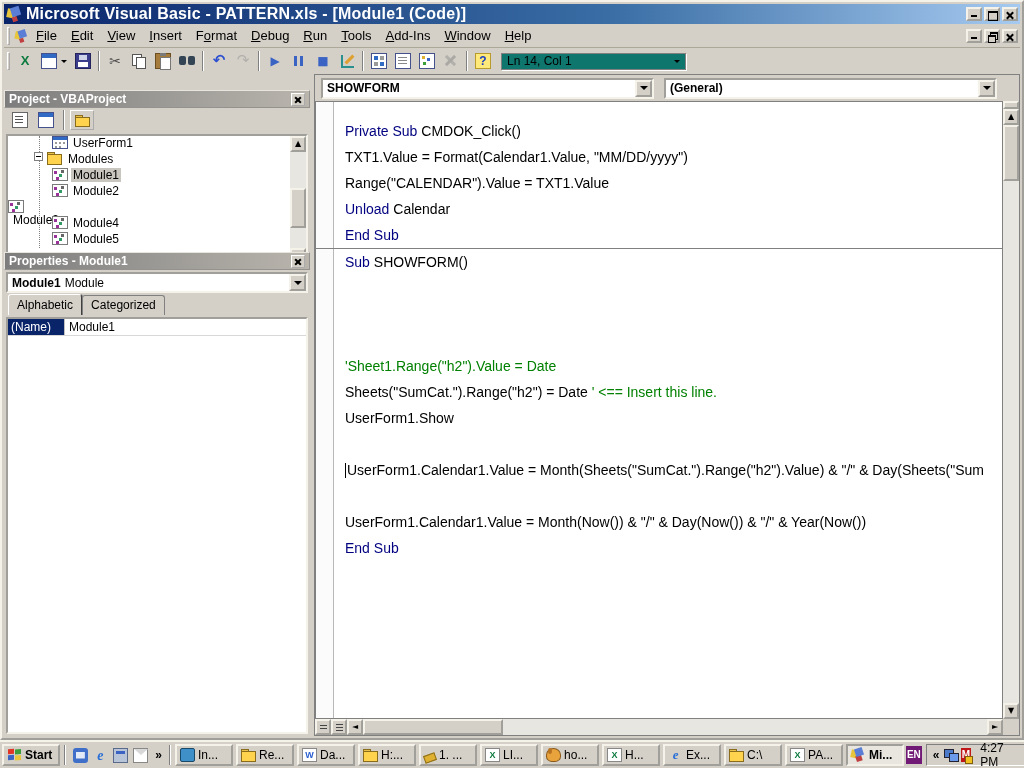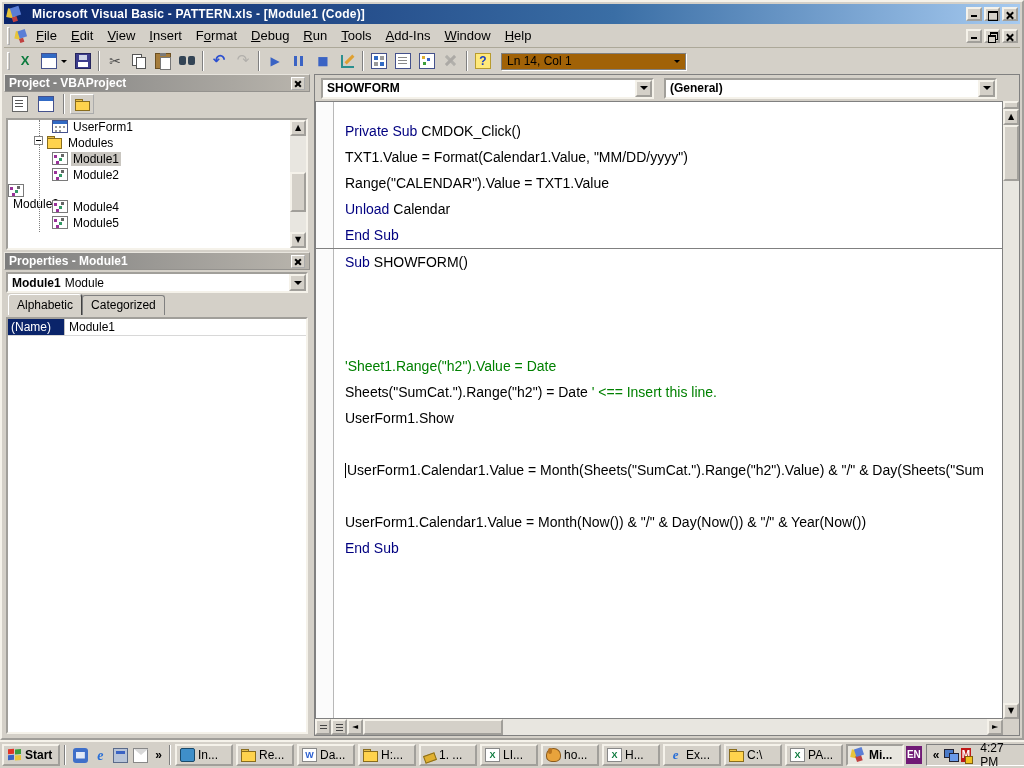--- a/index.html
+++ b/index.html
@@ -5,21 +5,21 @@
   * { margin:0; padding:0; box-sizing:border-box; }
   html,body { width:1024px; height:768px; overflow:hidden; }
   body { font-family:"Liberation Sans", sans-serif; background:#d4d0c8; position:relative; font-size:12px; color:#000; }
 
   
   .app { position:absolute; left:0; top:0; width:1024px; height:740px; background:#d4d0c8; border:2px outset #f5f2ea; }
 
   .titlebar { position:absolute; left:2px; top:2px; right:2px; height:20px;
     background:linear-gradient(90deg,#0a246a,#3a6ea5 60%,#a6caf0); color:#fff;
     display:flex; align-items:center; padding:0 2px; }
-  .titlebar .title { font-weight:bold; font-size:12px; margin-left:10px; white-space:nowrap; letter-spacing:.2px; }
+  .titlebar .title { font-weight:bold; font-size:16px; margin-left:4px; white-space:nowrap; letter-spacing:.2px; }
   .cap-btns { margin-left:auto; display:flex; gap:2px; }
   .cap-btn { width:16px; height:14px; background:#d4d0c8; border:2px outset #f5f2ea; position:relative; }
   .g-min::after{ content:""; position:absolute; left:3px; bottom:2px; width:6px; height:2px; background:#000; }
   .g-max::after{ content:""; position:absolute; left:2px; top:2px; width:8px; height:7px; border:1px solid #000; border-top-width:2px; }
   .g-restore::before{ content:""; position:absolute; left:4px; top:1px; width:6px; height:5px; border:1px solid #000; border-top-width:2px; }
   .g-restore::after{ content:""; position:absolute; left:2px; top:4px; width:6px; height:5px; border:1px solid #000; border-top-width:2px; background:#d4d0c8; }
   .g-x::before,.g-x::after{ content:""; position:absolute; left:5px; top:2px; width:2px; height:9px; background:#000; }
   .g-x::before{ transform:rotate(45deg);} .g-x::after{ transform:rotate(-45deg);}
 
   
@@ -28,21 +28,21 @@
   .menu-item { padding:3px 7px; font-size:13px; cursor:default; }
   .menu-item u { text-decoration:underline; }
 
   
   .toolbar { position:absolute; left:2px; top:46px; right:2px; height:26px; display:flex; align-items:center; }
   .tb-btn { width:24px; height:22px; display:flex; align-items:center; justify-content:center; position:relative; }
   .tb-btn.dd { width:34px; }
   .tb-sep { width:2px; height:20px; border-left:1px solid #808080; border-right:1px solid #fff; margin:0 3px; }
   .dd-arrow { width:0; height:0; border:3px solid transparent; border-top-color:#000; margin-left:4px; margin-top:4px; }
   .disabled { opacity:.45; filter:grayscale(1); }
-  .ln-box { height:17px; width:185px; margin-left:6px; background:#a16207; border:1px solid #808080; box-shadow:1px 1px 0 #fff; display:flex; align-items:center; padding:0 5px; font-size:12px; }
+  .ln-box { height:17px; width:185px; margin-left:6px; background:#0f766e; border:1px solid #808080; box-shadow:1px 1px 0 #fff; display:flex; align-items:center; padding:0 5px; font-size:12px; }
   .ln-box .dd-arrow{ margin-left:auto; }
 
   .ico { width:16px; height:16px; display:inline-block; position:relative; font-family:"DejaVu Sans",sans-serif; }
   .ico-excel::before{ content:"X"; position:absolute; inset:0; text-align:center; font:bold 13px/16px "Liberation Sans",sans-serif; color:#0c7a3d; }
   .ico-insert-userform{ background:#fff; border:1px solid #44518c; }
   .ico-insert-userform::before{ content:""; position:absolute; left:0; right:0; top:0; height:4px; background:#316ac5; }
   .ico-save{ background:#3c3c8c; border:1px solid #24245c; }
   .ico-save::before{ content:""; position:absolute; left:3px; top:1px; width:8px; height:5px; background:#cfd4e8; }
   .ico-save::after{ content:""; position:absolute; left:2px; bottom:1px; width:10px; height:5px; background:#fff; }
   .ico-cut::before{ content:"✂"; position:absolute; inset:0; text-align:center; font-size:14px; line-height:16px; color:#4a4a4a; }
@@ -81,21 +81,21 @@
   
   .main { position:absolute; left:2px; top:72px; right:2px; bottom:2px; }
 
   
   .panel { position:absolute; left:0; width:306px; background:#d4d0c8; }
   .panel-cap { height:18px; background:linear-gradient(90deg,#7d7d7d,#b9b5ad); color:#fff; font-weight:bold; font-size:12px; display:flex; align-items:center; padding:0 4px; border:1px outset #e8e5de; }
   .panel-x { margin-left:auto; width:14px; height:13px; background:#d4d0c8; border:1px outset #fff; position:relative; }
   .panel-x::before,.panel-x::after{ content:""; position:absolute; left:5px; top:2px; width:2px; height:8px; background:#000; }
   .panel-x::before{ transform:rotate(45deg);} .panel-x::after{ transform:rotate(-45deg);}
 
-  .proj-panel { top:0; height:178px; }
+  .proj-panel { top:16px; height:178px; }
   .proj-tools { height:24px; display:flex; align-items:center; gap:2px; padding:1px 4px; }
   .proj-tbtn { width:24px; height:20px; display:flex; align-items:center; justify-content:center; }
   .proj-tbtn.raised { border:1px outset #fff; }
   .tree-wrap { position:absolute; left:2px; right:2px; top:44px; bottom:2px; background:#fff; border:2px inset #f5f2ea; overflow:hidden; }
   .tree { position:absolute; left:0; top:0; right:16px; bottom:0; }
   .tree-row { height:16px; display:flex; align-items:flex-start; font-size:12px; white-space:nowrap; position:relative; }
   .tree-row .lbl { padding:0 2px; margin-left:3px; }
   .tree-row.selected .lbl { background:#c9c6c0; }
   .expander { width:9px; height:9px; border:1px solid #808080; background:#fff; position:relative; margin-right:4px; flex:0 0 auto; }
   .expander::before{ content:""; position:absolute; left:1px; top:3px; width:5px; height:1px; background:#000; }

